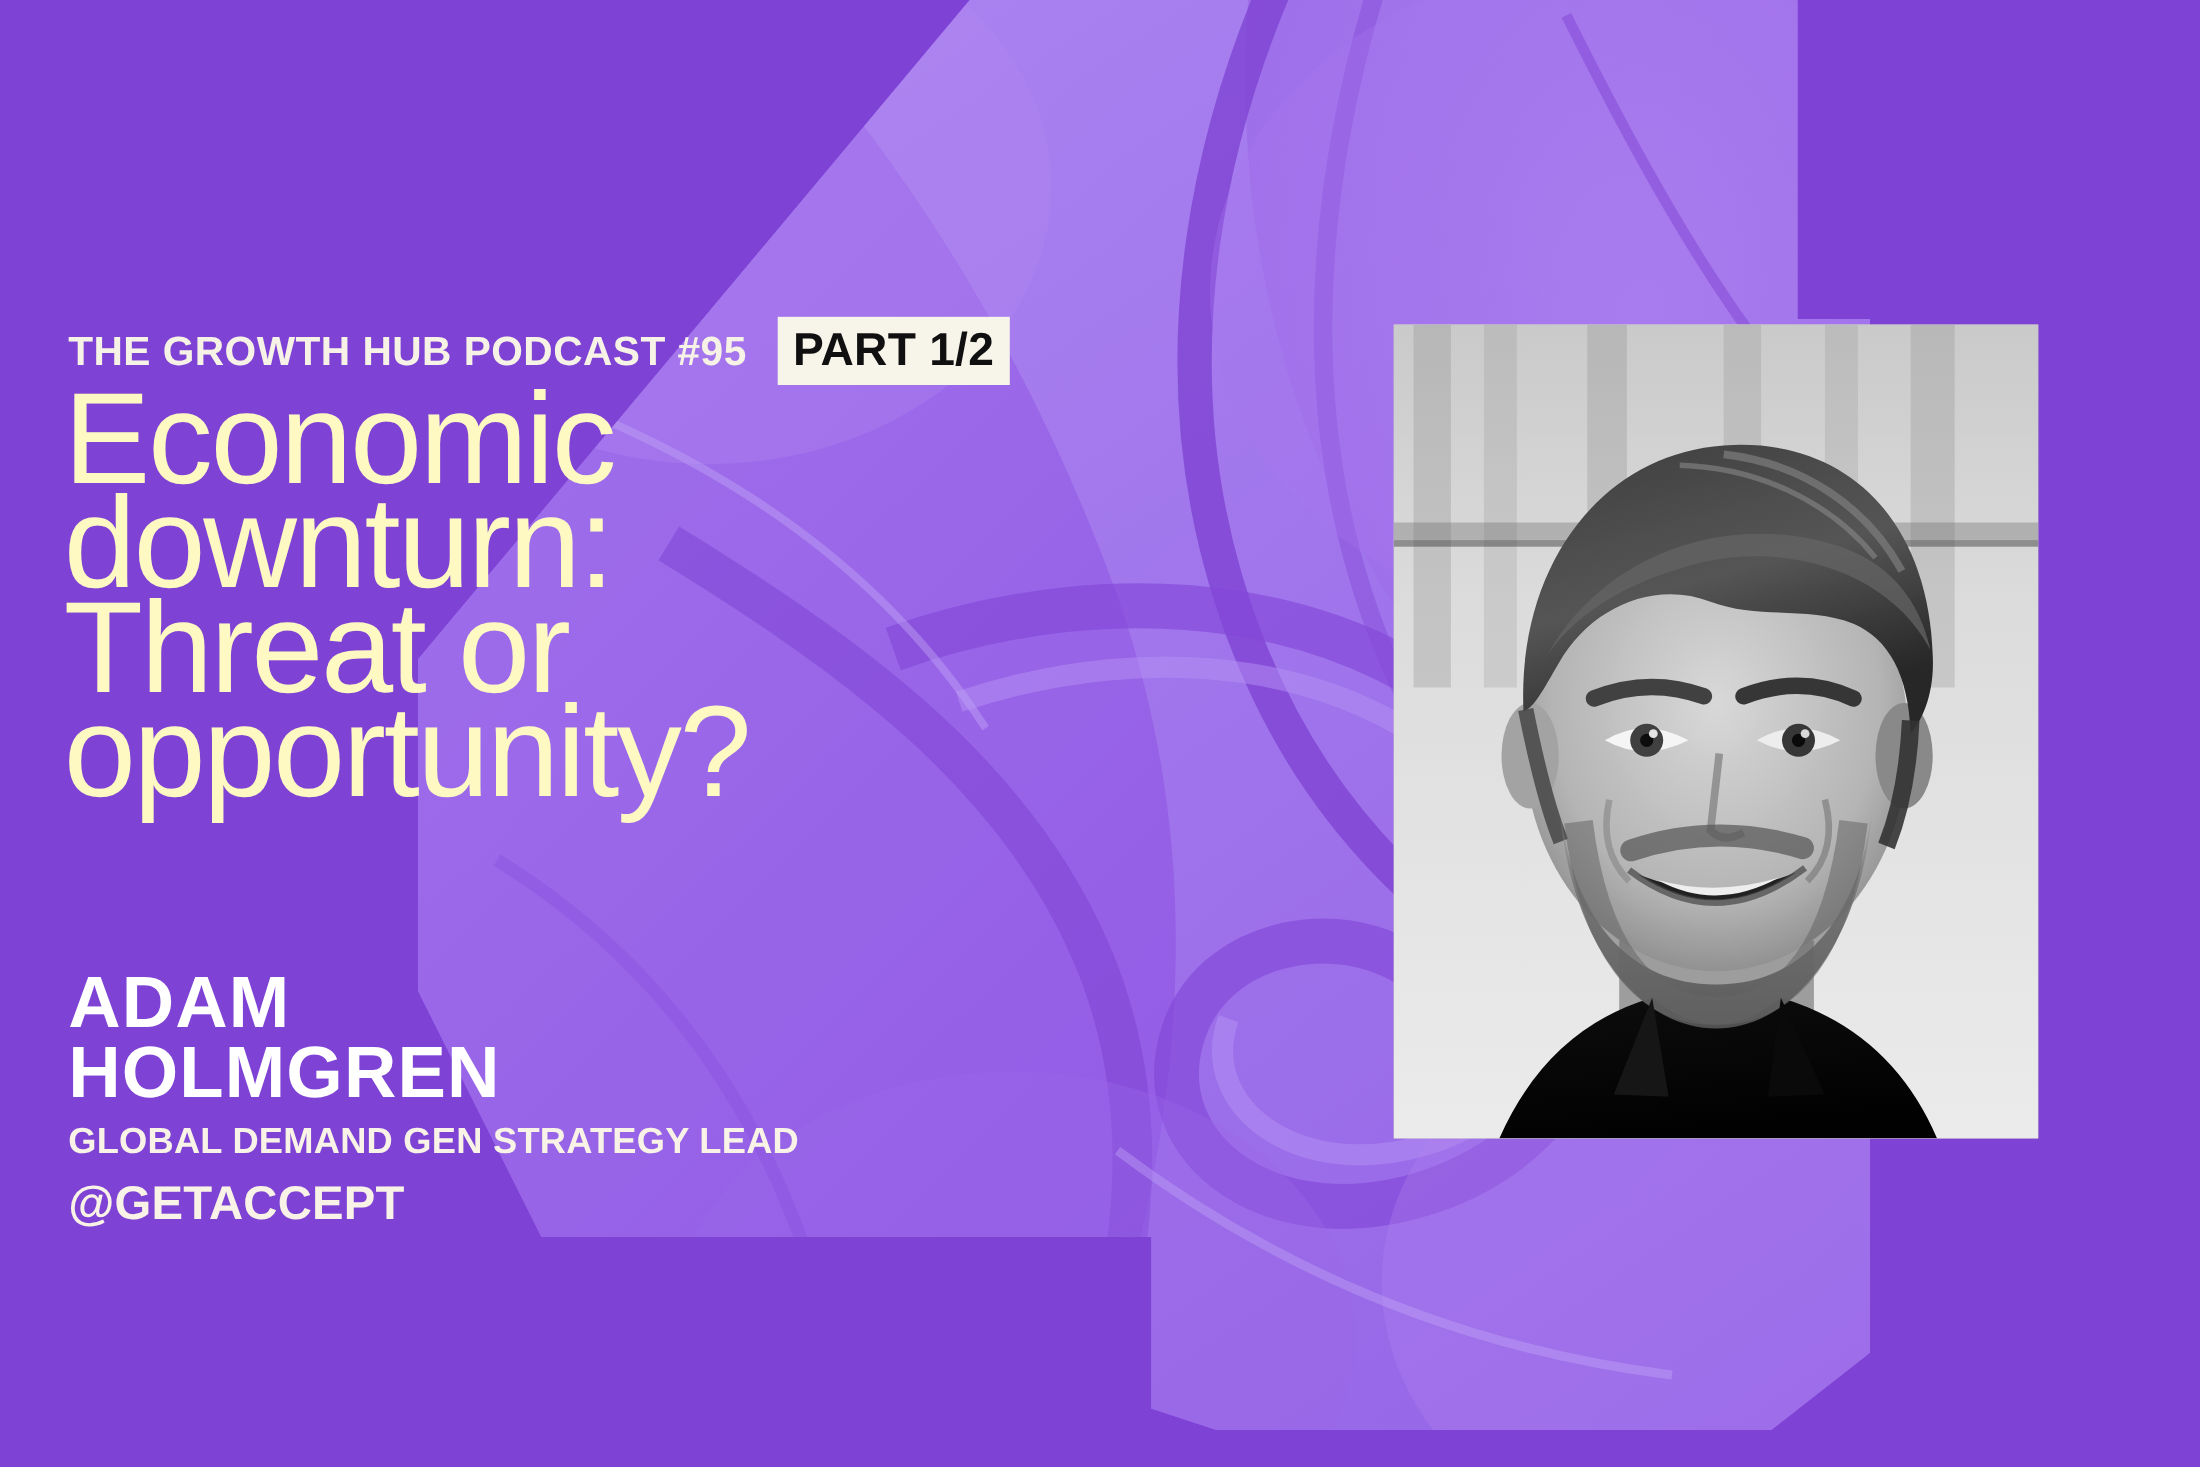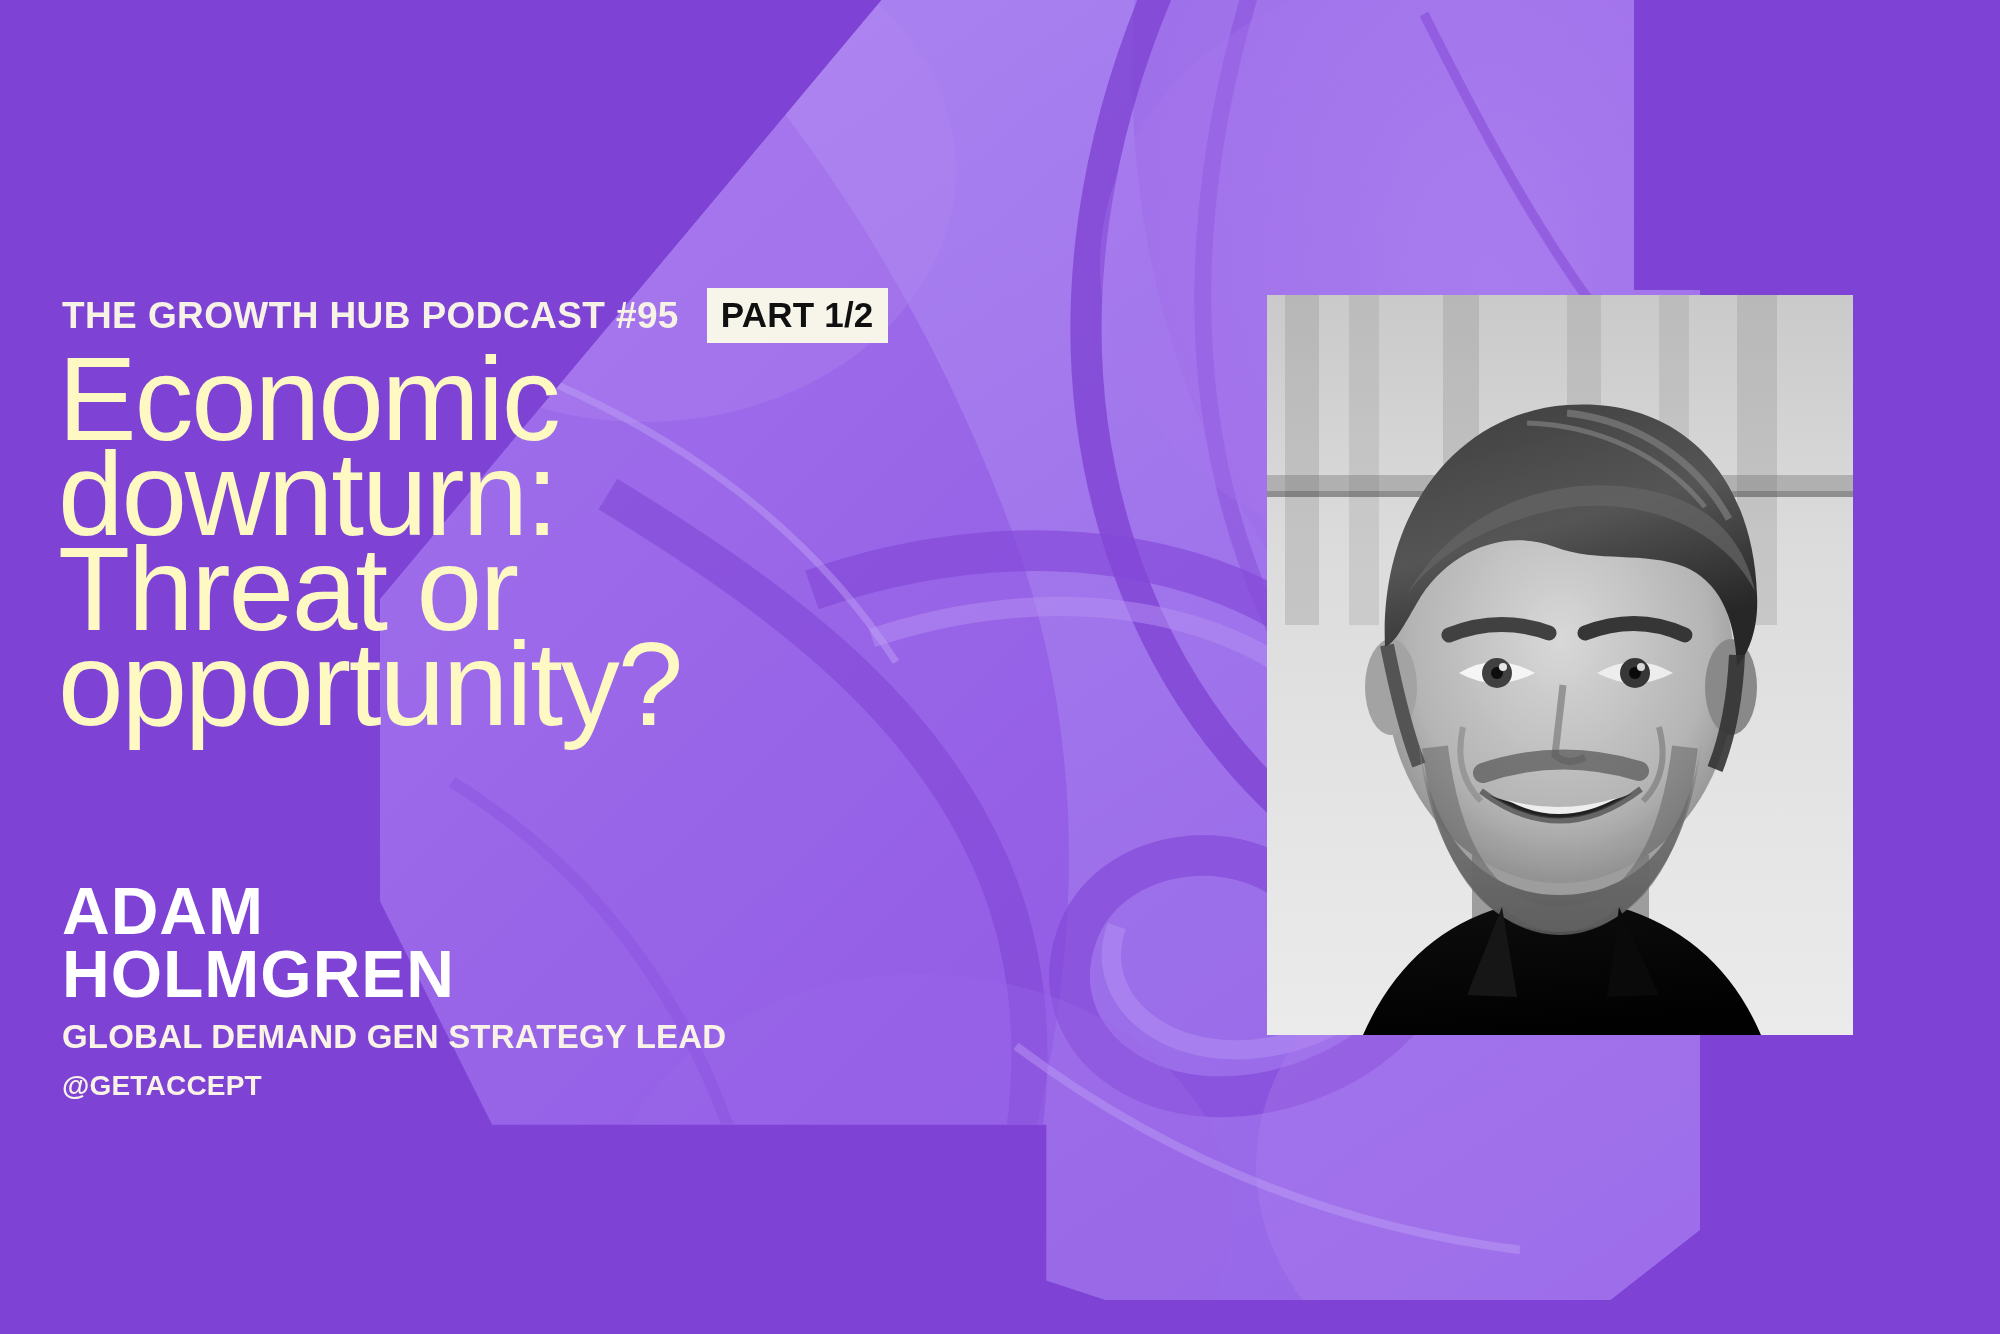--- a/index.html
+++ b/index.html
@@ -84,21 +84,21 @@
   #eyebrow-text {
     color: #F7F2E6;
     font-size: 37px;
     font-weight: 700;
     letter-spacing: 0.4px;
     line-height: 1;
   }
   #part-badge {
     background: #F7F4EA;
     color: #101010;
-    font-size: 35px;
+    font-size: 42px;
     font-weight: 700;
     letter-spacing: 0.2px;
     line-height: 1;
     padding: 9px 14px 11px 14px;
   }
   #headline {
     position: absolute;
     top: 352px;
     left: -4px;
     color: #fef9c3;
@@ -124,21 +124,21 @@
   #speaker-role {
     color: #F8F3E6;
     font-size: 33px;
     font-weight: 700;
     letter-spacing: 0.2px;
     line-height: 1.12;
     margin-top: 12px;
   }
   #speaker-handle {
     color: #F8F3E6;
-    font-size: 28px;
+    font-size: 43px;
     font-weight: 700;
     letter-spacing: 0.2px;
     line-height: 1.12;
     margin-top: 14px;
   }
 </style>
 </head>
 <body>
 
 <div id="stage">

